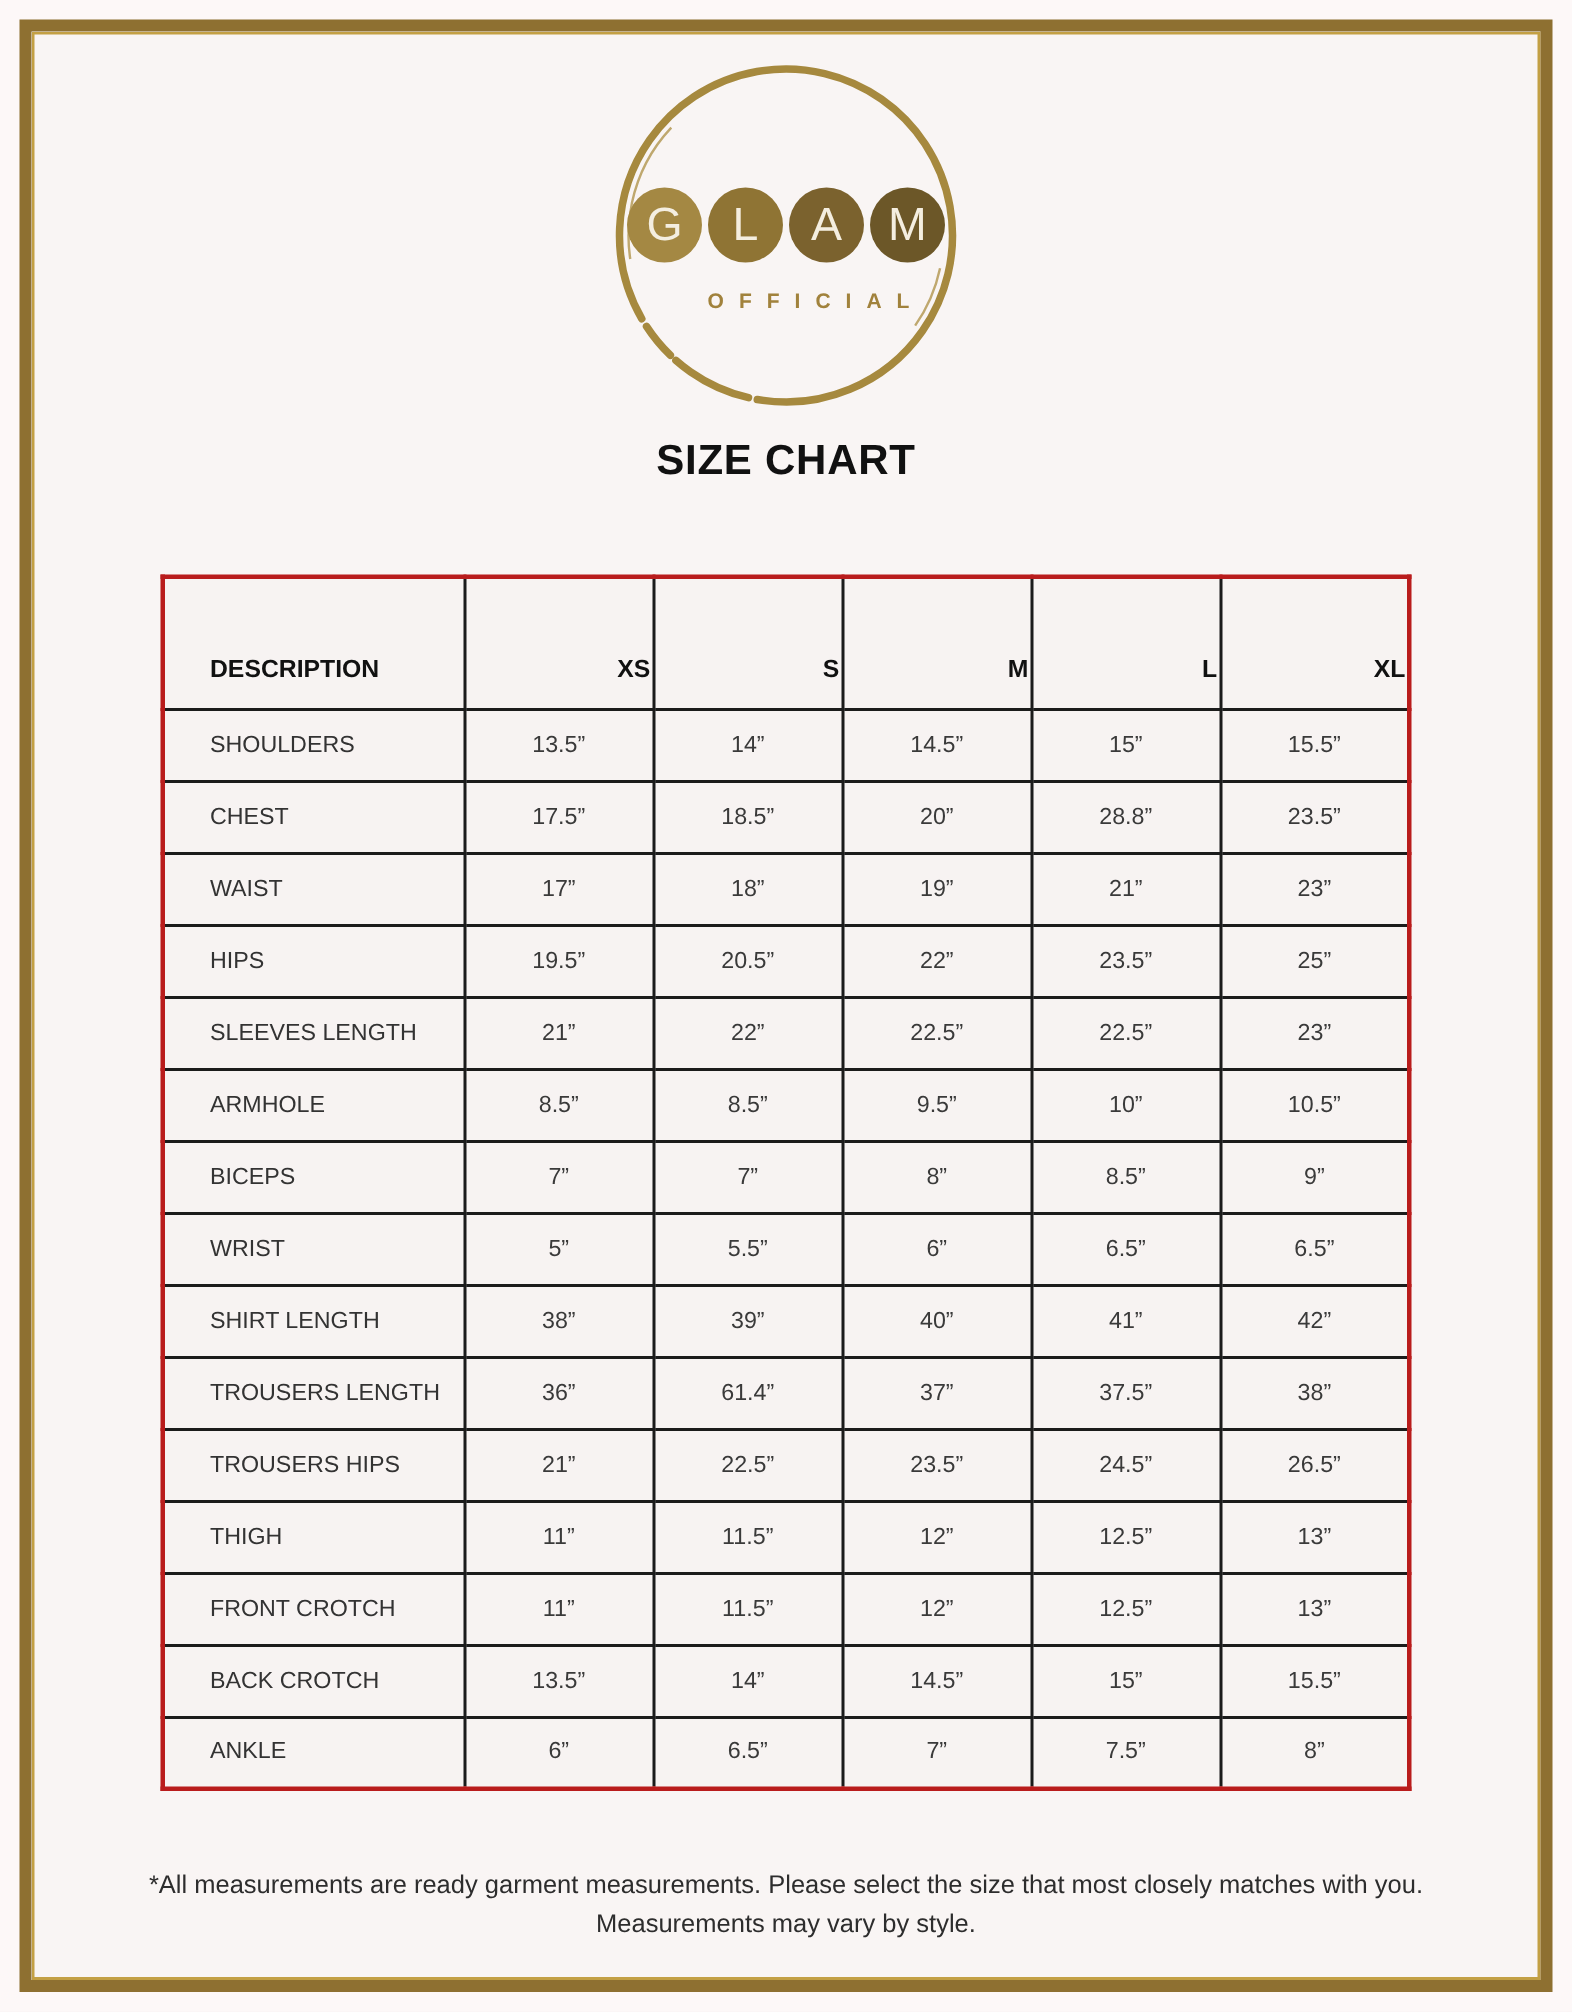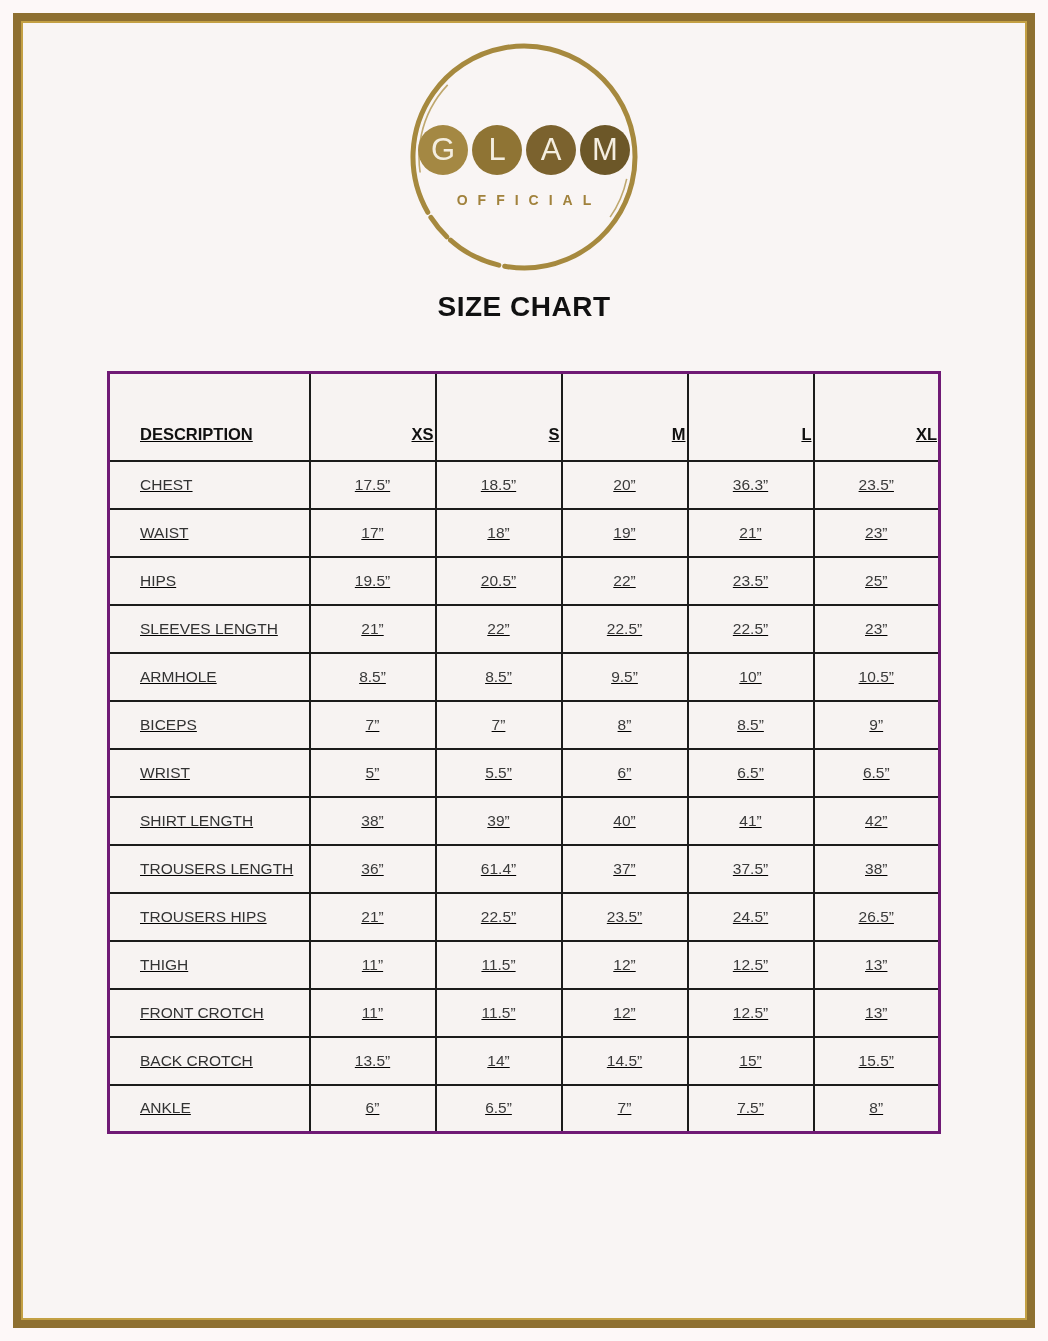--- a/index.html
+++ b/index.html
@@ -33,41 +33,40 @@
     display:flex;gap:4px;
   }
   .letter-circle{
     width:50px;height:50px;border-radius:50%;
     display:flex;align-items:center;justify-content:center;
     color:#f4eee0;
     font-size:31px;font-weight:400;
     letter-spacing:0;
   }
   .logo-official{
-    position:absolute;top:155px;left:0;width:100%;
+    position:absolute;top:155px;left:15px;width:100%;
     text-align:center;
     font-size:14px;font-weight:600;
     letter-spacing:10px;text-indent:10px;
     color:#a1823c;
   }
   
   .page-title{
     margin:14px 0 16px 0;
     font-size:28px;font-weight:700;color:#111;
     letter-spacing:0.5px;
   }
   
   table.size-chart{
-    margin-top:32px;
+    margin-top:44px;
     border-collapse:collapse;
     table-layout:fixed;
     width:834px;
-    border:3px solid #701a75;
+    border:3px solid #b91c1c;
     background:#f7f3f2;
-    text-decoration:underline;
   }
   table.size-chart th, table.size-chart td{
     border:2px solid #1b1b1b;
   }
   col.c-desc{width:201px;}
   col.c-size{width:126px;}
   thead tr{height:88px;}
   thead th{
     vertical-align:bottom;
     padding-bottom:16px;
@@ -123,25 +122,33 @@
           <th class="desc">DESCRIPTION</th>
           <th>XS</th>
           <th>S</th>
           <th>M</th>
           <th>L</th>
           <th>XL</th>
         </tr>
     </thead>
     <tbody id="table-body">
         <tr>
+          <td class="desc">SHOULDERS</td>
+          <td>13.5”</td>
+          <td>14”</td>
+          <td>14.5”</td>
+          <td>15”</td>
+          <td>15.5”</td>
+        </tr>
+        <tr>
           <td class="desc">CHEST</td>
           <td>17.5”</td>
           <td>18.5”</td>
           <td>20”</td>
-          <td>36.3”</td>
+          <td>28.8”</td>
           <td>23.5”</td>
         </tr>
         <tr>
           <td class="desc">WAIST</td>
           <td>17”</td>
           <td>18”</td>
           <td>19”</td>
           <td>21”</td>
           <td>23”</td>
         </tr>
@@ -237,14 +244,18 @@
           <td class="desc">ANKLE</td>
           <td>6”</td>
           <td>6.5”</td>
           <td>7”</td>
           <td>7.5”</td>
           <td>8”</td>
         </tr>
       </tbody>
   </table>
 
+  <p class="footnote">
+    <span>*All measurements are ready garment measurements. Please select the size that most closely matches with you.</span><br>
+    <span>Measurements may vary by style.</span>
+  </p>
 
 </div>
 
 </body></html>

